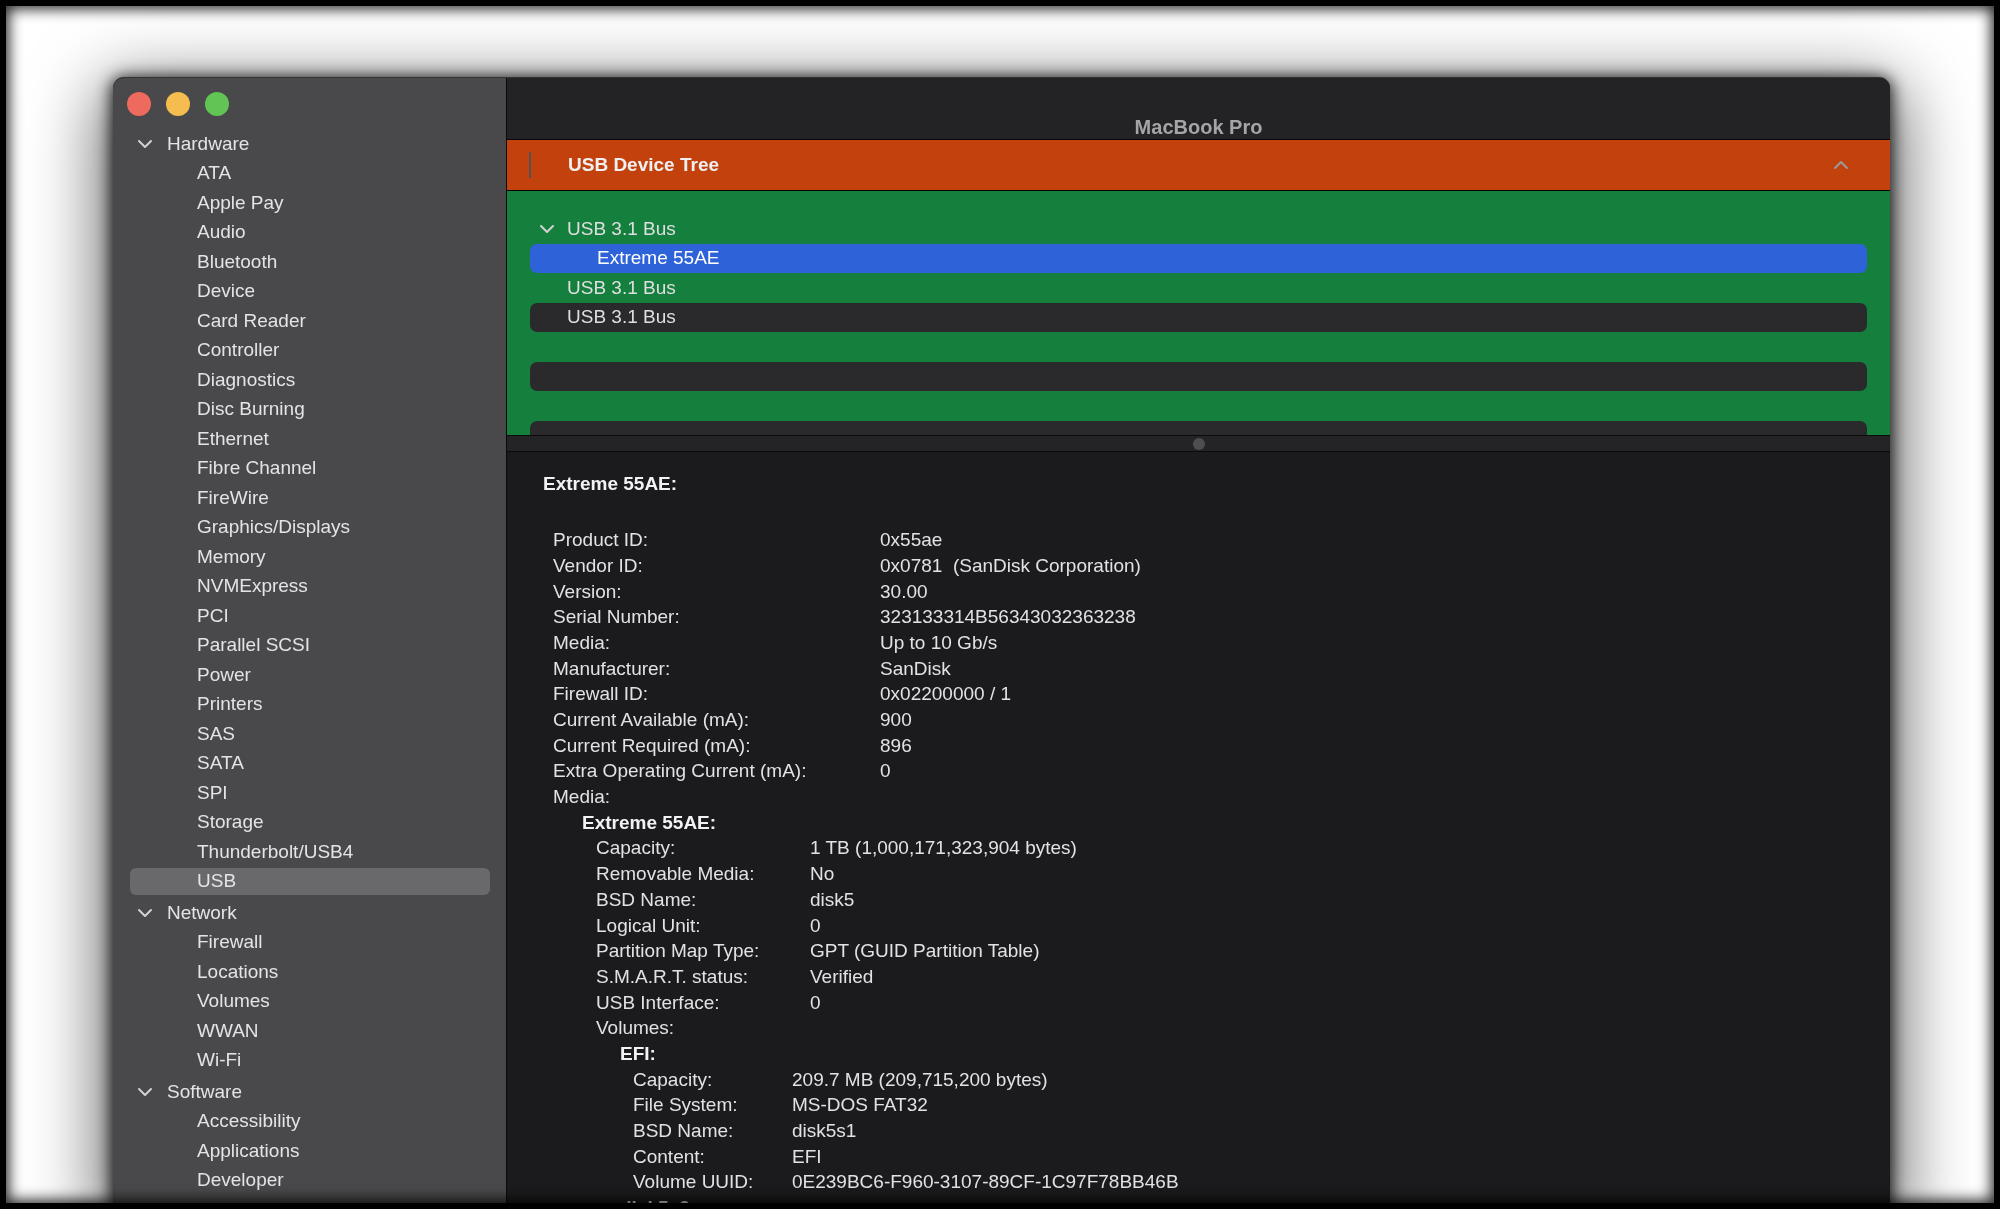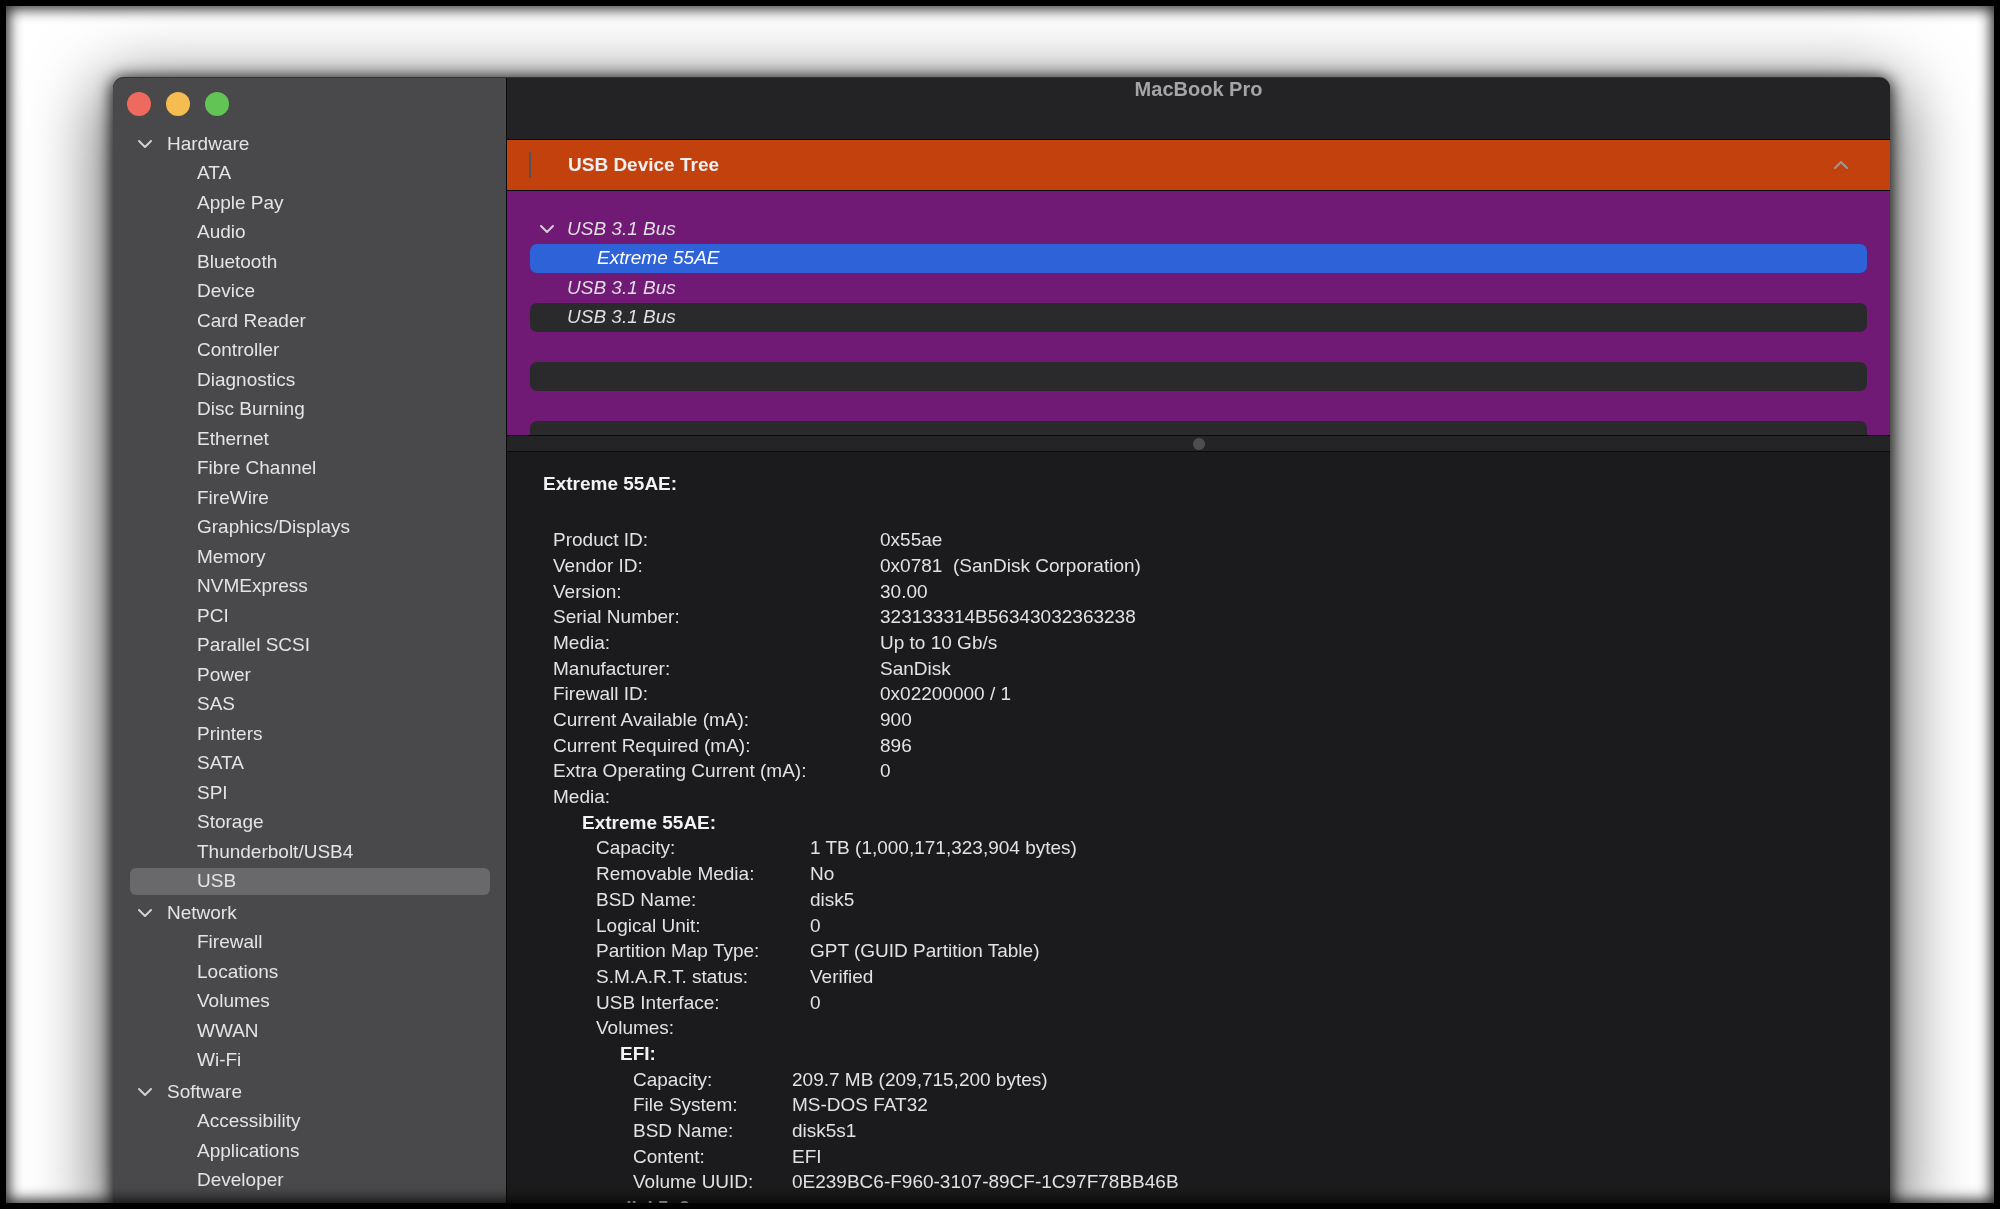--- a/index.html
+++ b/index.html
@@ -28,31 +28,31 @@
   .side-group-label { padding-left:54px; }
   .side-item-label { padding-left:84px; white-space:nowrap; }
   .side-row.grp-gap { margin-top:2px; }
   .side-row.selected::before { content:""; position:absolute; left:17px; right:16px;
     top:1px; bottom:1px; border-radius:6px; background:#69686b; }
   .side-row span { position:relative; }
 
   
   .content { flex:1 1 auto; display:flex; flex-direction:column; min-width:0; }
   .titlebar { height:63px; background:#232325; border-bottom:1px solid #060607;
-    display:flex; align-items:flex-start; justify-content:center; }
+    display:flex; align-items:flex-end; justify-content:center; }
   .titlebar .title { font-size:20px; font-weight:bold; color:#a5a5a7; }
 
   .section-header { height:52px; background:#c2410c; border-bottom:1px solid #050506;
     position:relative; display:flex; align-items:center; }
   .section-tick { position:absolute; left:22px; width:2px; height:26px; background:#525254; }
   .section-title { margin-left:61px; font-size:19px; font-weight:bold; color:#f0f0f2; }
   .collapse-btn { position:absolute; right:38px; width:22px; height:22px;
     display:flex; align-items:center; justify-content:center; cursor:default; }
 
-  .tree { height:247px; background:#701a75; padding-top:23px; overflow:hidden;font-style:italic; }
+  .tree { height:247px; background:#15803d; padding-top:23px; overflow:hidden; }
   .tree-row { height:29.5px; margin:0 23px; border-radius:7px; position:relative;
     display:flex; align-items:center; color:#dfdfe1; font-size:19px; }
   .tree-row.striped { background:#2a2a2c; }
   .tree-row.selected { background:#2d62d8; color:#ffffff; }
   .tree-row .chev { position:absolute; left:9px; width:15px; height:10px; }
   .tree-label-root { padding-left:37px; }
   .tree-label-child { padding-left:67px; }
 
   .splitter { height:18px; background:#242426; border-top:1px solid #0b0b0c;
     border-bottom:1px solid #0b0b0c; position:relative; }
@@ -144,24 +144,24 @@
           <div class="side-row">
             <span class="side-item-label">PCI</span>
           </div>
           <div class="side-row">
             <span class="side-item-label">Parallel SCSI</span>
           </div>
           <div class="side-row">
             <span class="side-item-label">Power</span>
           </div>
           <div class="side-row">
+            <span class="side-item-label">Printers</span>
+          </div>
+          <div class="side-row">
             <span class="side-item-label">SAS</span>
-          </div>
-          <div class="side-row">
-            <span class="side-item-label">Printers</span>
           </div>
           <div class="side-row">
             <span class="side-item-label">SATA</span>
           </div>
           <div class="side-row">
             <span class="side-item-label">SPI</span>
           </div>
           <div class="side-row">
             <span class="side-item-label">Storage</span>
           </div>

